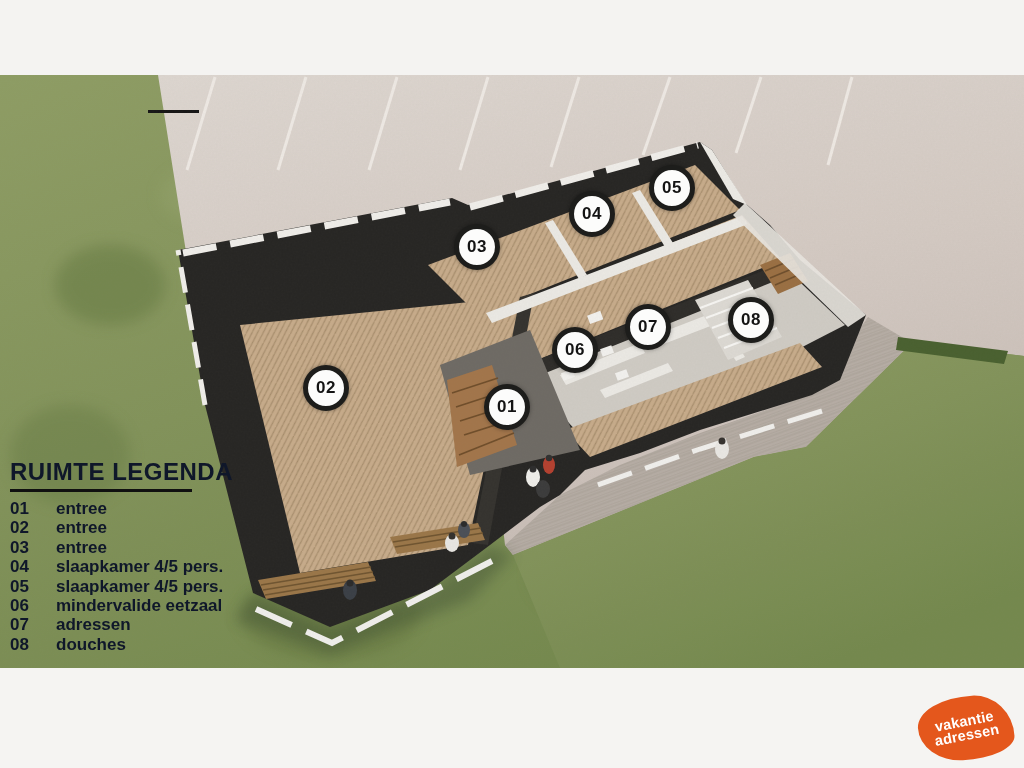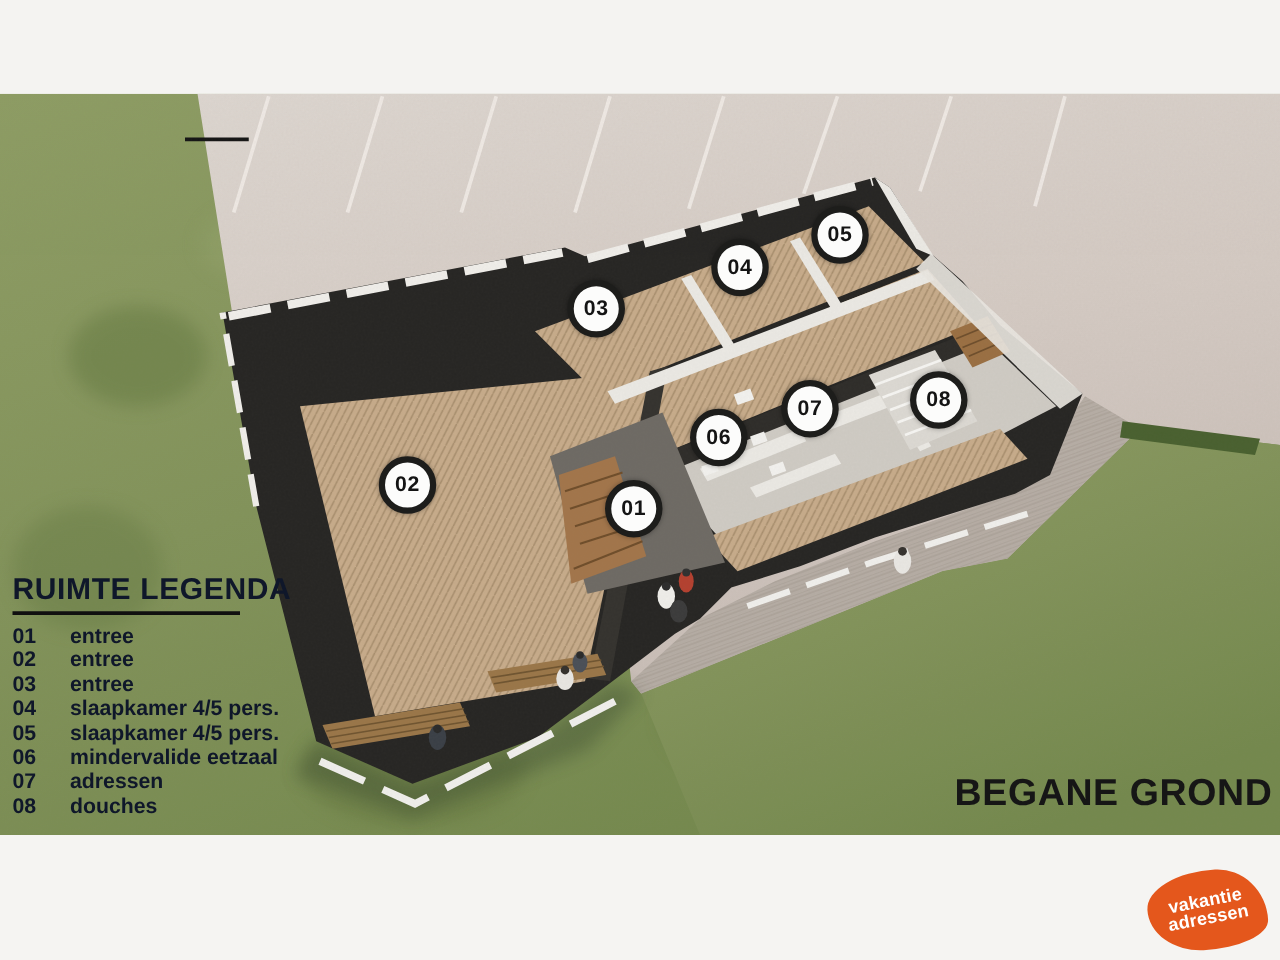--- a/index.html
+++ b/index.html
@@ -259,21 +259,20 @@
       <div class="legend-row">
         <span class="legend-num">07</span>
         <span class="legend-label">adressen</span>
       </div>
       <div class="legend-row">
         <span class="legend-num">08</span>
         <span class="legend-label">douches</span>
       </div>
     </div>
 
-    <div class="floor-title">BEGANE GROND</div>
   </div>
 
   <div class="strip bottom"></div>
 
   <div class="logo" style="background: rgb(228, 87, 28);">
     <div class="logo-text">
       <div>vakantie</div>
       <div>adressen</div>
     </div>
   </div>

